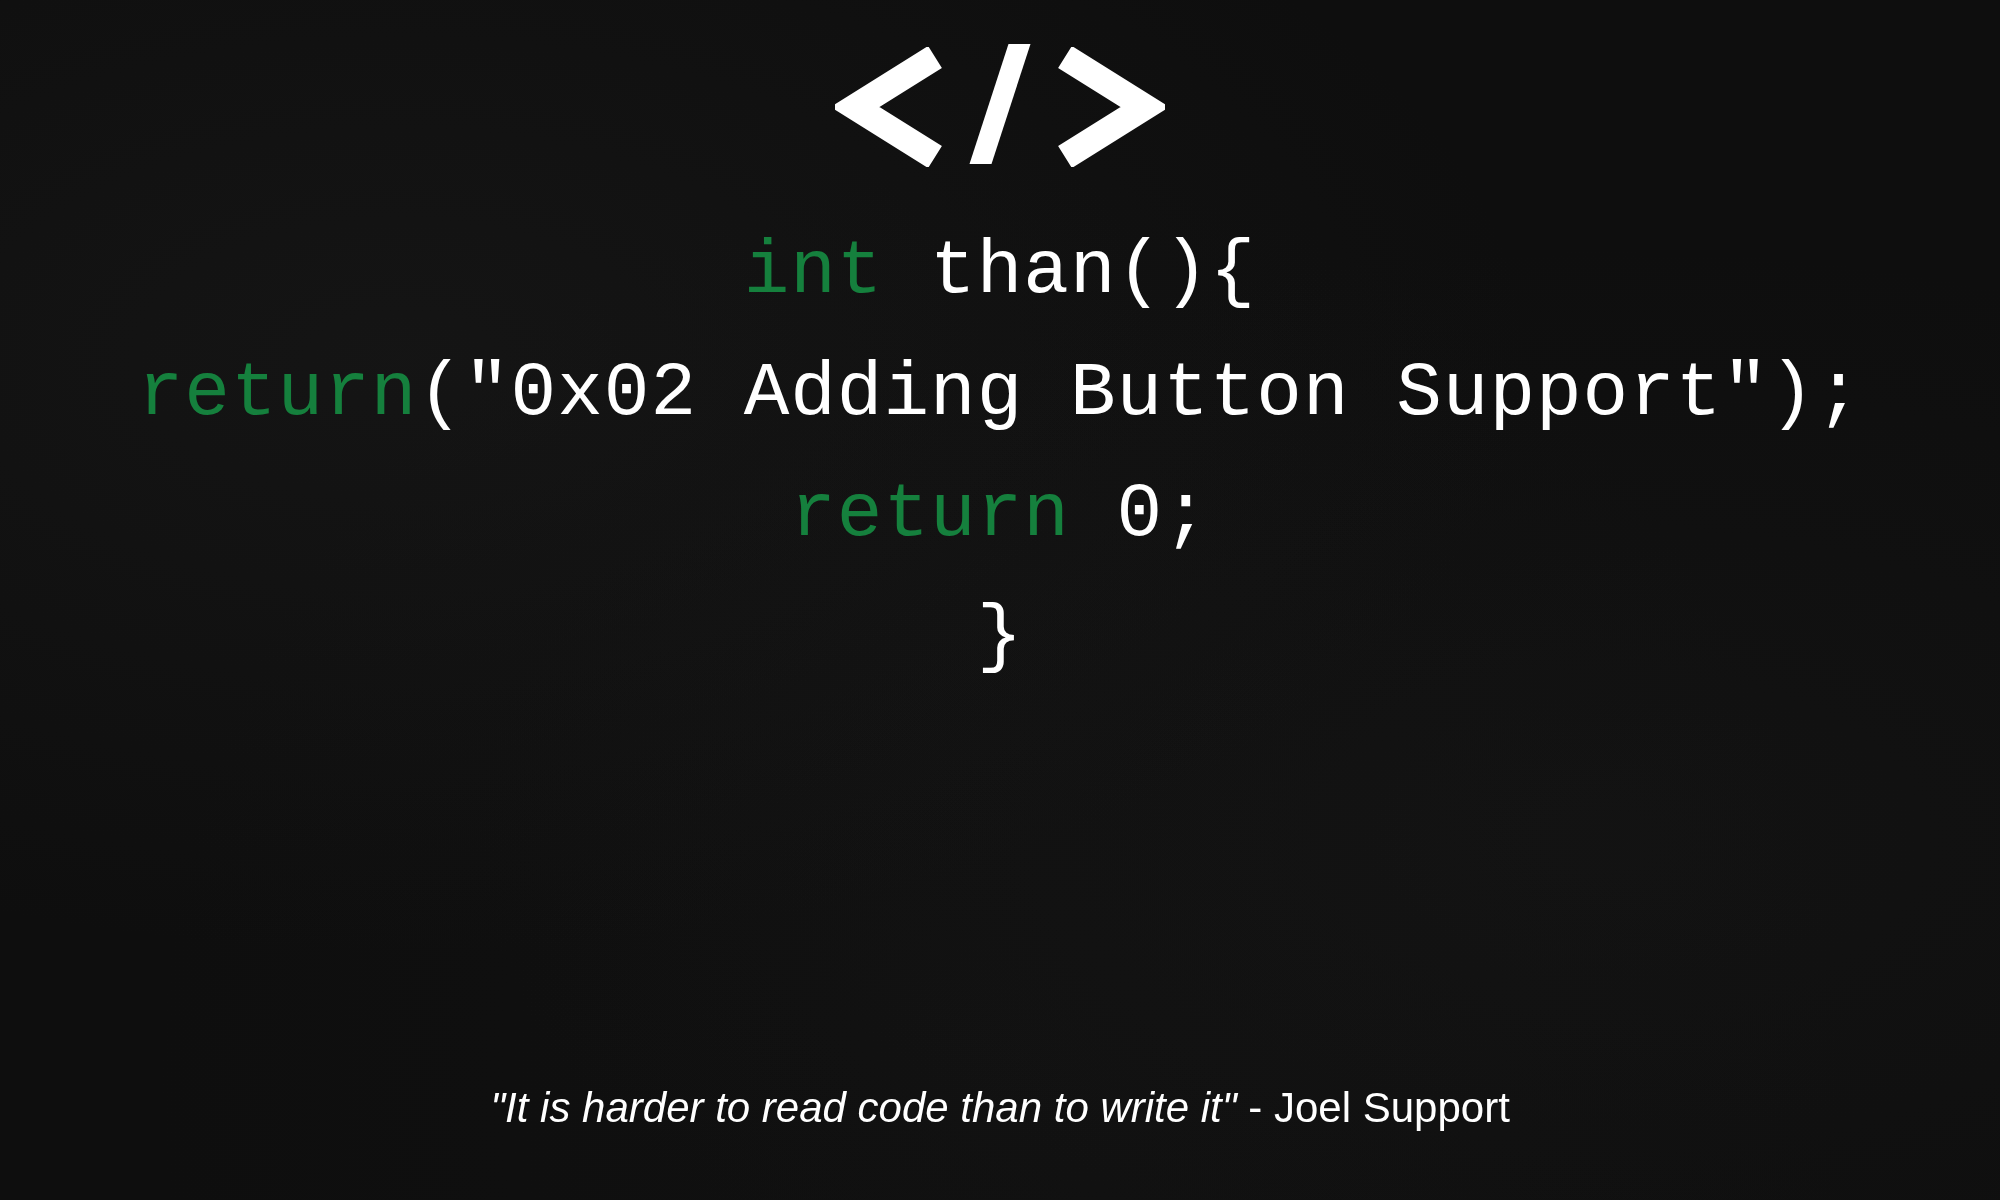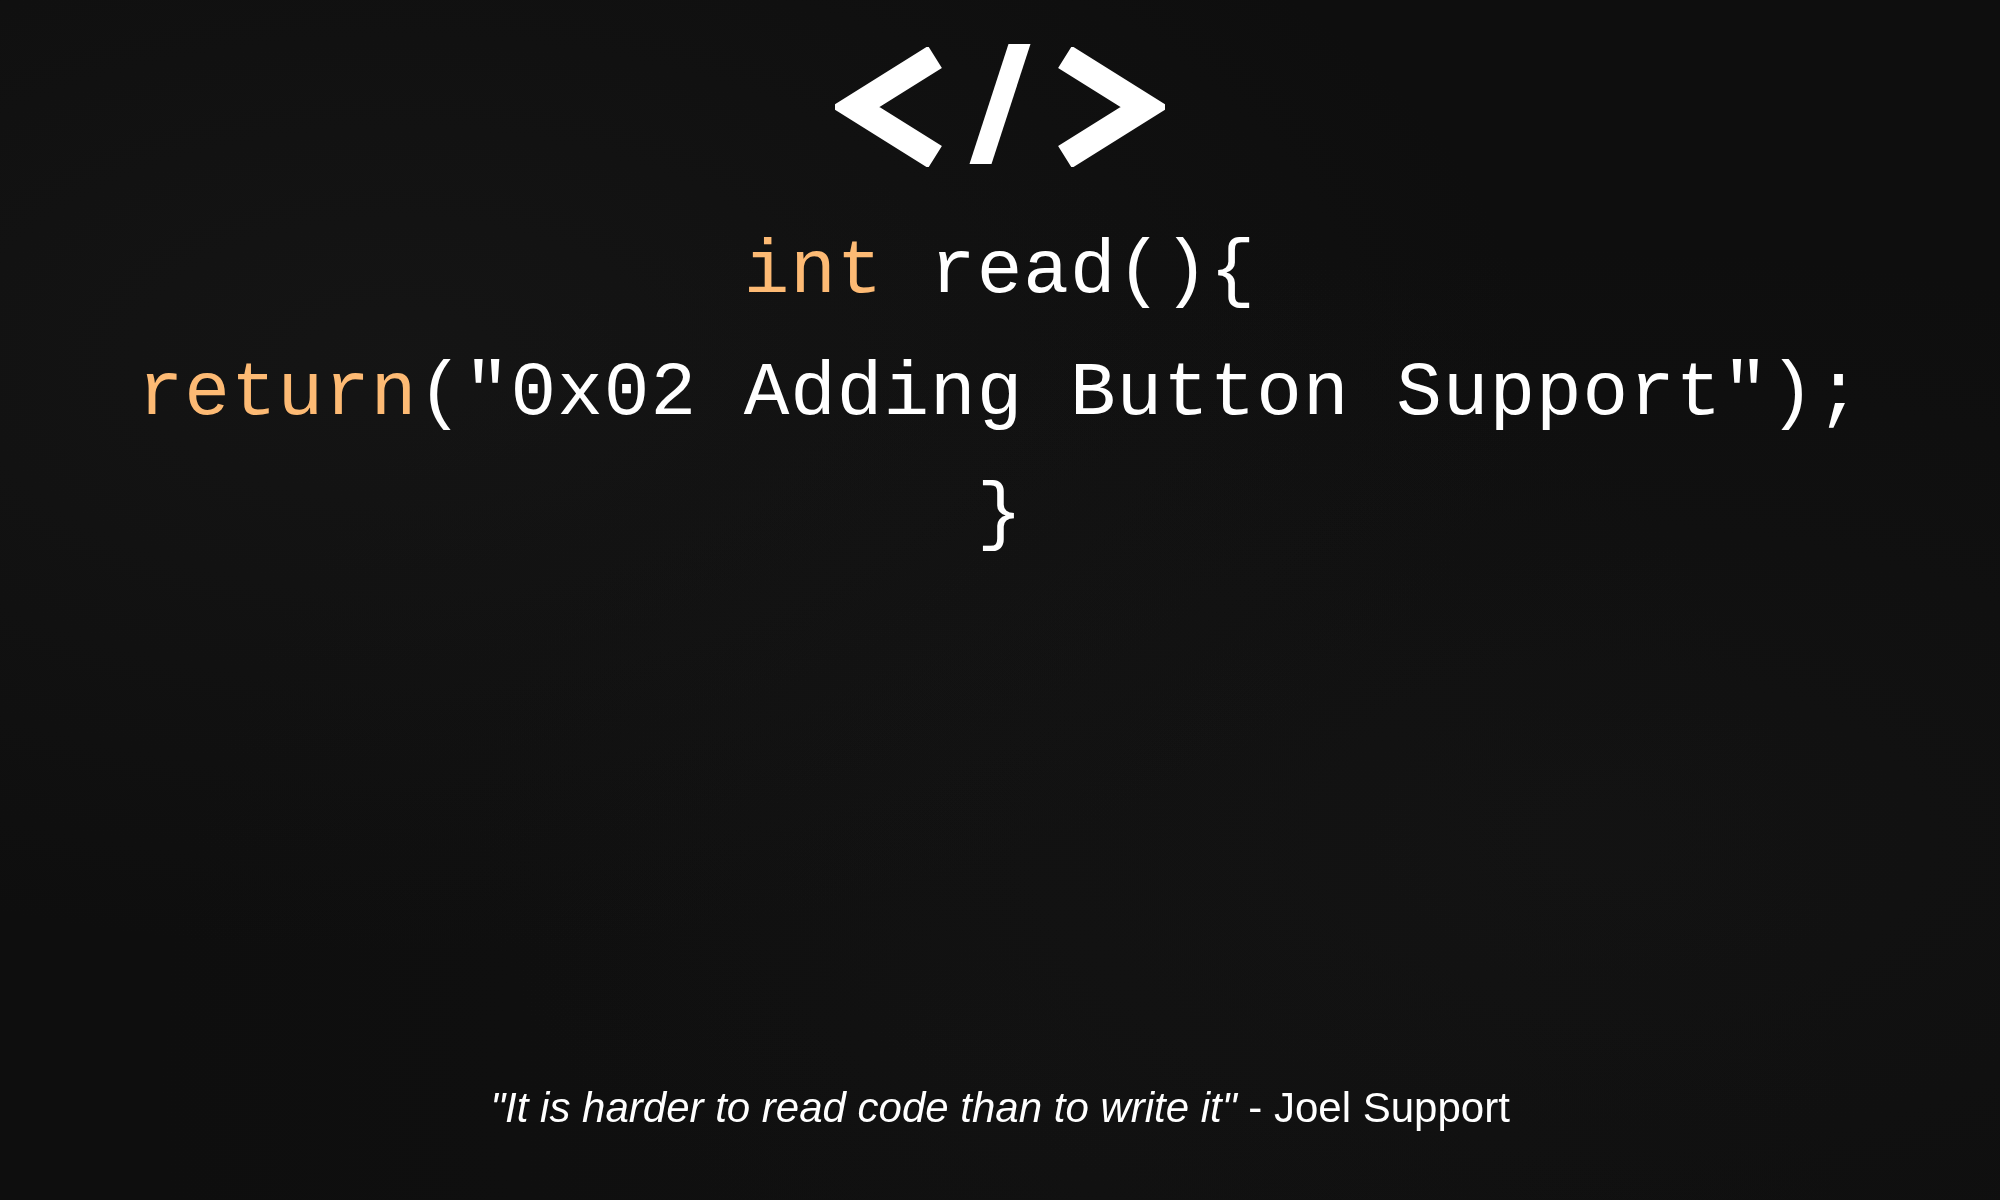--- a/index.html
+++ b/index.html
@@ -49,21 +49,21 @@
       text-align: center;
     }
     .code-line {
       font-size: 76px;
       line-height: 1.6;
       letter-spacing: 1px;
       white-space: nowrap;
       font-family: "Courier New", Courier, monospace;
     }
     .keyword {
-      color: #fdba74;
+      color: #15803d;
       font-family: Liberation Mono, monospace;
     }
     .plain {
       color: #ffffff;
     }
     .quote-block {
       position: absolute;
       bottom: 68px;
       width: 100%;
       text-align: center;
@@ -86,24 +86,27 @@
     <polyline points="100,10 20,60 100,110" fill="none" stroke="#ffffff" stroke-width="26" stroke-linejoin="miter" stroke-linecap="butt"></polyline>
   </svg>
   <div class="slash"></div>
   <svg class="chev" width="120" height="120" viewBox="0 0 120 120">
     <polyline points="20,10 100,60 20,110" fill="none" stroke="#ffffff" stroke-width="26" stroke-linejoin="miter" stroke-linecap="butt"></polyline>
   </svg>
 </div>
 
 <div class="code-block">
   <div class="code-line">
-    <span class="keyword">int</span><span class="plain"> read(){</span>
+    <span class="keyword">int</span><span class="plain"> than(){</span>
   </div>
   <div class="code-line">
     <span class="keyword">return</span><span class="plain">("0x02 Adding Button Support");</span>
+  </div>
+  <div class="code-line">
+    <span class="keyword">return</span><span class="plain"> 0;</span>
   </div>
   <div class="code-line">
     <span class="plain">}</span>
   </div>
 </div>
 
 <div class="quote-block">
   <span class="quote-text">"It is harder to read code than to write it"</span><span class="quote-attr"> - </span><span class="quote-attr">Joel Support</span>
 </div>
 

